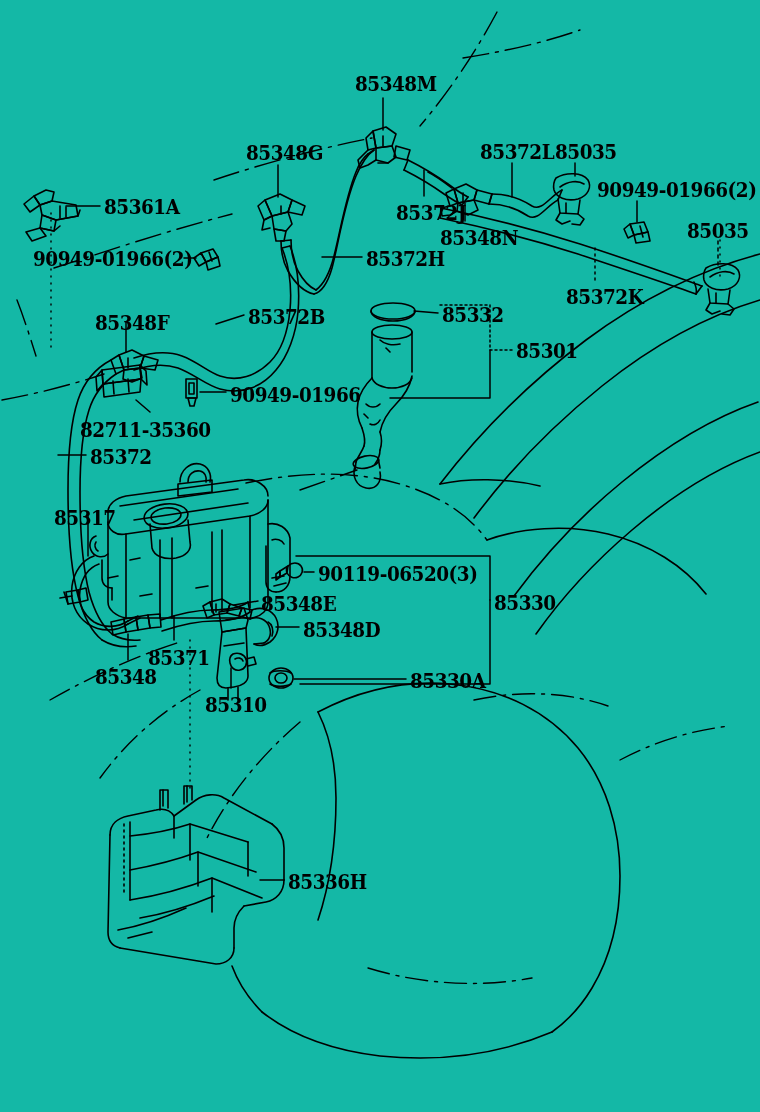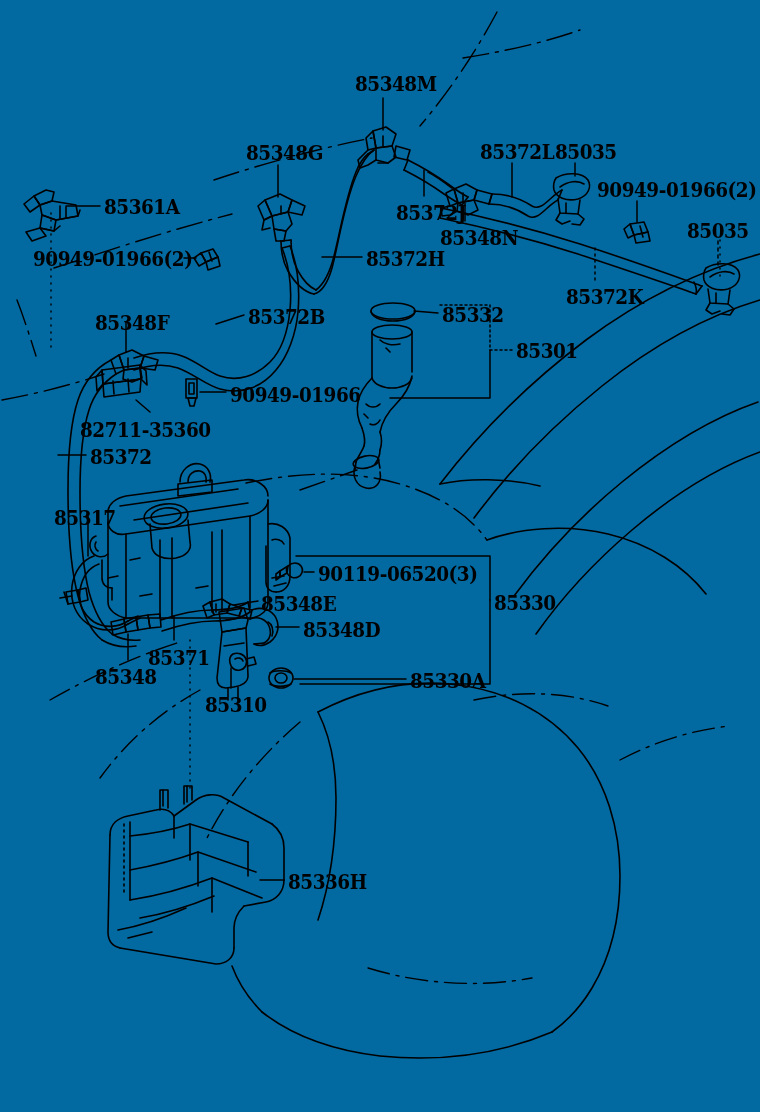--- a/index.html
+++ b/index.html
@@ -1,20 +1,20 @@
 <!DOCTYPE html>
 <html><head>
 <meta charset="utf-8">
 <title>Parts Diagram</title>
 <style>
   html,body{margin:0;padding:0;background:#ffffff;}
   #page{
     position:relative;
     width:760px;height:1112px;
-    background:#0369a1;
+    background:#14b8a6;
     overflow:hidden;
     font-family:"DejaVu Serif", serif;
   }
   #art{position:absolute;left:0;top:0;width:760px;height:1112px;}
   .lbl{
     position:absolute;
     font-family:"DejaVu Serif", serif;
     font-weight:bold;
     font-size:20px;
     line-height:20px;

